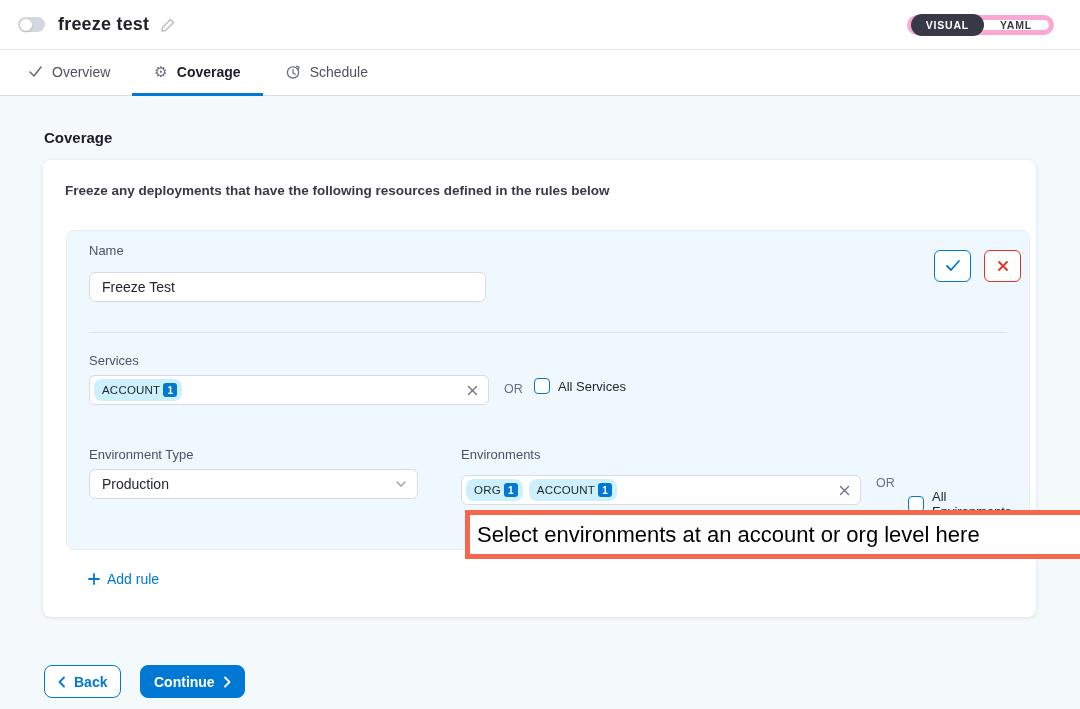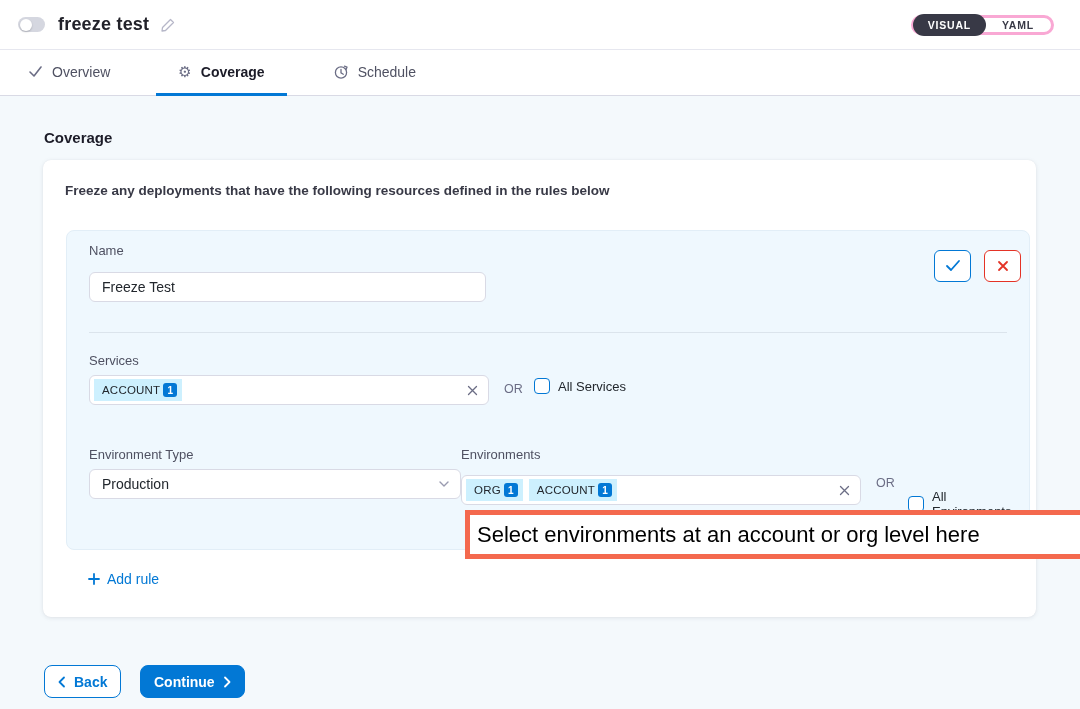--- a/index.html
+++ b/index.html
@@ -8,30 +8,30 @@
   .screen { position:absolute; inset:0; width:1080px; height:709px; }
 
   
   .header { position:absolute; top:0; left:0; right:0; height:50px; background:#fff;
             border-bottom:1px solid #e6e7ef; display:flex; align-items:center; padding:0 26px 0 18px; }
   .toggle { width:27px; height:15px; border-radius:8px; background:#d5d7e0; position:relative; cursor:pointer; flex:0 0 auto; }
   .toggle-knob { position:absolute; left:2px; top:1.5px; width:12px; height:12px; border-radius:50%;
                  background:#fff; box-shadow:0 1px 2px rgba(0,0,0,.2); }
   .title { margin-left:13px; font-size:18px; font-weight:bold; color:#22222a; letter-spacing:.2px; }
   .pencil { margin-left:11px; display:flex; align-items:center; cursor:pointer; }
-  .view-toggle { margin-left:auto; display:flex; align-items:center; border:3px solid #f9a8d4;
+  .view-toggle { margin-left:auto; display:flex; align-items:center; border:5px solid #f9a8d4;
                  border-radius:12px; background:#fff; height:20px; }
   .vt-seg { font-size:10.5px; font-weight:bold; letter-spacing:.8px; display:flex; align-items:center;
             justify-content:center; cursor:pointer; }
   .vt-visual { background:#383946; color:#fff; border-radius:11px; height:22px; margin:-1px; padding:0 15px; }
   .vt-yaml { color:#383946; padding:0 17px; }
 
   
   .tabbar { position:absolute; top:50px; left:0; right:0; height:46px; background:#fff;
-            border-bottom:1px solid #d9dae5; display:flex; padding-left:6px;gap:24px; }
+            border-bottom:1px solid #d9dae5; display:flex; padding-left:6px; }
   .tab { display:flex; align-items:center; gap:9px; padding:0 22px; font-size:14px; color:#4f5162;
          height:46px; border-bottom:3px solid transparent; cursor:pointer; }
   .tab.active { font-weight:bold; color:#1c1c28; border-bottom-color:#0278d5; }
   .tab-icon { color:#6b6d85; display:flex; align-items:center; }
   .gear-glyph { font-family:"DejaVu Sans", sans-serif; font-size:15px; font-weight:normal; color:#6b6d85; }
 
   
   .content { position:absolute; top:96px; left:0; right:0; bottom:0; background:#f4f9fc; }
   .page-heading { position:absolute; left:44px; top:33px; font-size:15px; font-weight:bold; color:#1c1c28; }
 
@@ -40,21 +40,21 @@
   .card-desc { position:absolute; left:22px; top:23px; font-size:13.5px; font-weight:bold; color:#383946; }
 
   .panel { position:absolute; left:23px; top:70px; width:964px; height:320px; background:#eff8fe;
            border:1px solid #e2eef7; border-radius:8px; }
 
   .field-label { position:absolute; font-size:13px; color:#4f5162; }
   .text-input { position:absolute; height:30px; background:#fff; border:1px solid #d9dae5; border-radius:6px;
                 font-family:"Liberation Sans", sans-serif; font-size:14px; color:#22272d; padding:0 12px; }
   .multi-input { position:absolute; height:30px; background:#fff; border:1px solid #d9dae5; border-radius:6px;
                  display:flex; align-items:center; gap:6px; padding:0 10px 0 4px; }
-  .tag { background:#cdf0fe; border-radius:0; height:22px; display:flex; align-items:center;
+  .tag { background:#cdf0fe; border-radius:8px; height:22px; display:flex; align-items:center;
          padding:0 5px 0 8px; font-size:11.5px; color:#22272d; letter-spacing:.2px; cursor:pointer; }
   .tag-count { margin-left:3px; background:#0278d5; color:#fff; min-width:14px; height:14px; border-radius:3px;
                font-size:10px; font-weight:bold; display:flex; align-items:center; justify-content:center; padding:0 3px; }
   .clear-x { margin-left:auto; display:flex; align-items:center; cursor:pointer; }
   .or-label { position:absolute; font-size:12.5px; color:#6b6d85; }
   .check-row { position:absolute; display:flex; align-items:center; gap:8px; cursor:pointer; }
   .checkbox { width:16px; height:16px; border:1.5px solid #0278d5; border-radius:4px; background:#fff; flex:0 0 auto; }
   .check-row-label { font-size:13px; color:#22272d; }
   .select-box { position:absolute; height:30px; background:#fff; border:1px solid #d9dae5; border-radius:6px;
                 display:flex; align-items:center; padding:0 10px 0 12px; font-size:14px; color:#22272d; cursor:pointer; }
@@ -160,21 +160,21 @@
               </svg>
           </span>
         </div>
         <div class="or-label" style="left:437px; top:151px;">OR</div>
         <div class="check-row" style="left:467px; top:147px;">
           <div class="checkbox"></div>
           <div class="check-row-label">All Services</div>
         </div>
 
         <div class="field-label" style="left:22px; top:216px;">Environment Type</div>
-        <div class="select-box" style="left:22px; top:238px; width:372px;justify-content:flex-end;">
+        <div class="select-box" style="left:22px; top:238px; width:329px;justify-content:flex-end;">
           <span>Production</span>
           <span class="chev">
             <svg width="12" height="8" viewBox="0 0 12 8">
                 <polyline points="2,2 6,6 10,2" fill="none" stroke="#9a9bb0" stroke-width="1.4" stroke-linecap="round" stroke-linejoin="round"></polyline>
               </svg>
           </span>
         </div>
 
         <div class="field-label" style="left:394px; top:216px;">Environments</div>
         <div class="multi-input" style="left:394px; top:238px; width:400px;margin-top:6px;">

